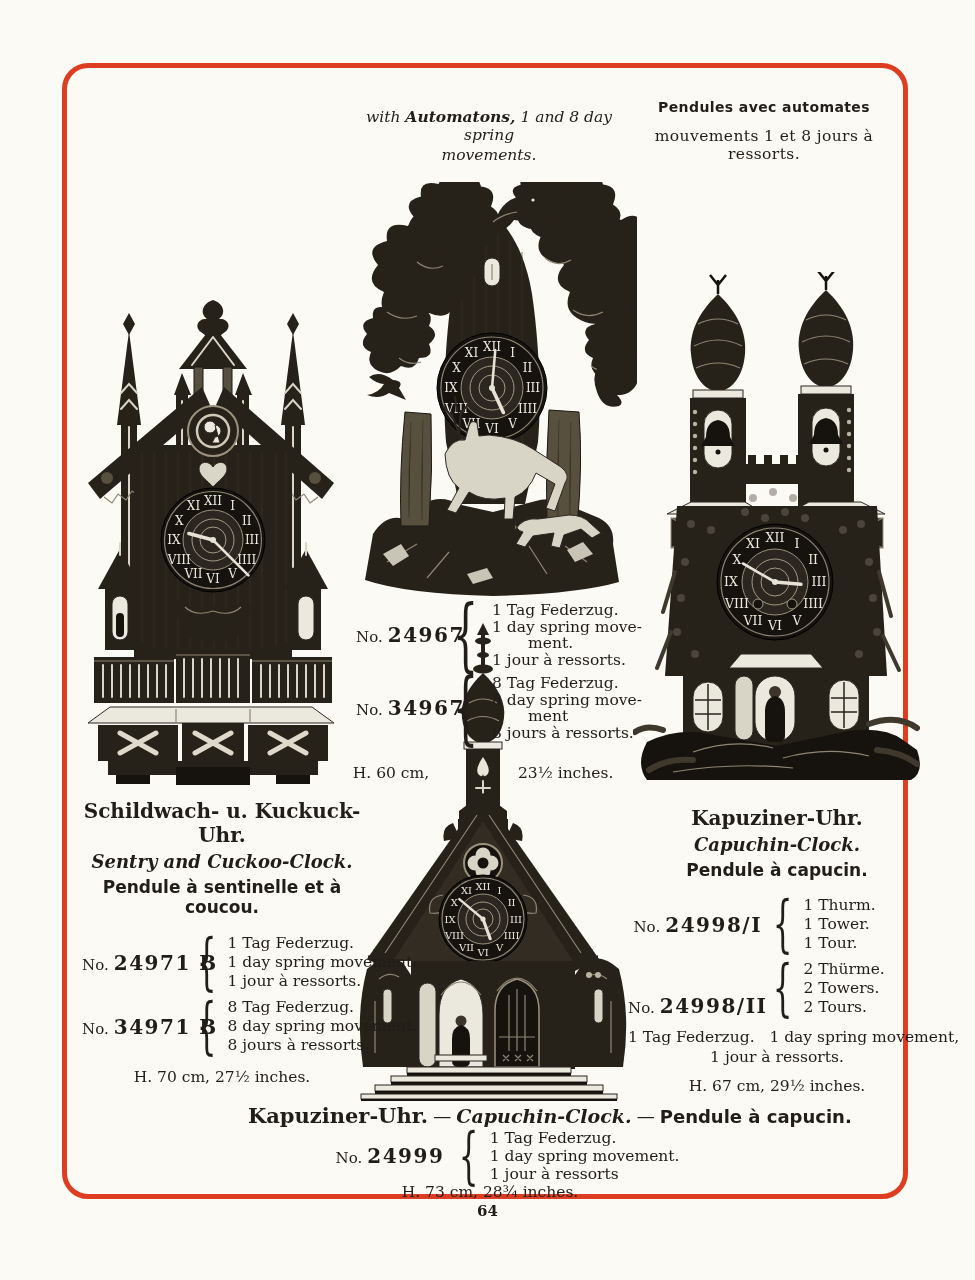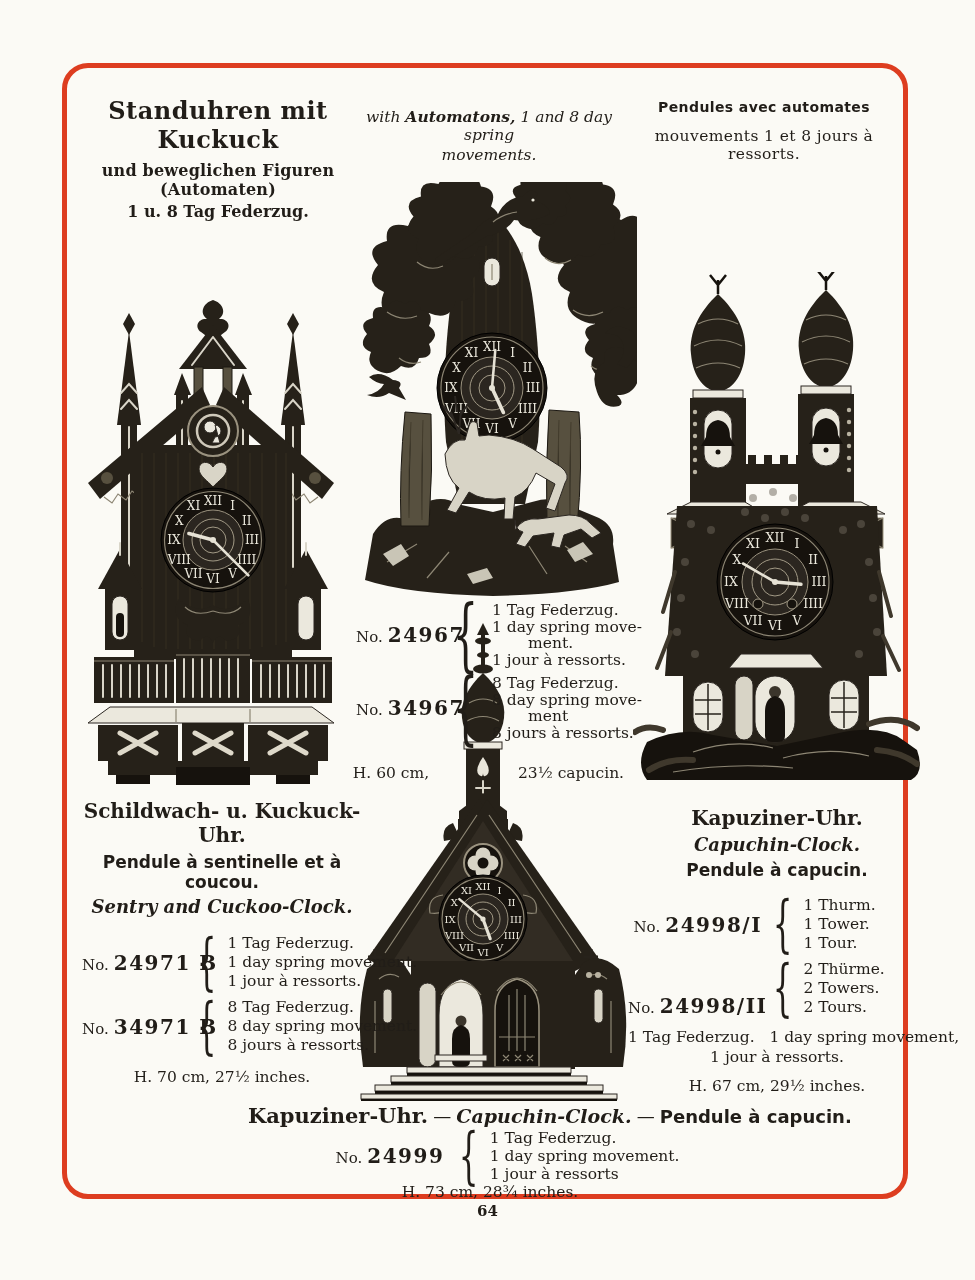--- a/index.html
+++ b/index.html
@@ -42,25 +42,20 @@
   .grain{stroke:#3b3425;stroke-width:1;opacity:.7;}
   text.numeral{font-family:"DejaVu Serif",serif;fill:#ece9dd;text-anchor:middle;}
   .hand{stroke:#e6e2d5;fill:none;stroke-linecap:round;}
 </style>
 </head>
 <body>
 
 <div class="page">
   <div class="frame"></div>
 
-  <div class="abs ctr" style="left:92px;top:96px;width:252px;">
-    <div class="h-frak">Standuhren mit Kuckuck</div>
-    <div class="h-sub-frak">und beweglichen Figuren (Automaten)</div>
-    <div class="h-sub-frak2">1 u. 8 Tag Federzug.</div>
-  </div>
   <div class="abs ctr" style="left:355px;top:98px;width:268px;">
     <div class="h-sub-ital">
       <span>with</span>
       <span style="font-weight:bold;">Automatons,</span>
       <span>1 and 8 day spring</span>
     </div>
     <div class="h-sub-ital" style="margin-top:2px;">movements.</div>
   </div>
   <div class="abs ctr" style="left:638px;top:99px;width:252px;">
     <div class="h-sans">Pendules avec automates</div>
@@ -551,28 +546,28 @@
       <div class="spec-lines tight">
         <div>8 Tag Federzug.</div>
         <div>8 day spring move-</div>
         <div class="cont">ment</div>
         <div>8 jours à ressorts.</div>
       </div>
     </div>
     <div class="row hline" style="margin-top:22px;">
       <div style="width:78px;text-align:center;">H. 60 cm,</div>
       <div style="width:88px;"></div>
-      <div>23½ capucin.</div>
+      <div>23½ inches.</div>
     </div>
   </div>
 
   <div class="abs" style="left:82px;top:799px;width:280px;">
     <div class="ctr t-frak">Schildwach- u. Kuckuck-Uhr.</div>
+    <div class="ctr t-ital">Sentry and Cuckoo-Clock.</div>
     <div class="ctr t-sans">Pendule à sentinelle et à coucou.</div>
-    <div class="ctr t-ital">Sentry and Cuckoo-Clock.</div>
     <div class="row" style="margin-top:17px;">
       <div style="width:104px;text-align:right;white-space:nowrap;">
         <span class="nolbl">No.</span>
         <span class="catno">24971 B</span>
       </div>
       <div class="brace b3">{</div>
       <div class="spec-lines">
         <div>1 Tag Federzug.</div>
         <div>1 day spring movement.</div>
         <div>1 jour à ressorts.</div>

